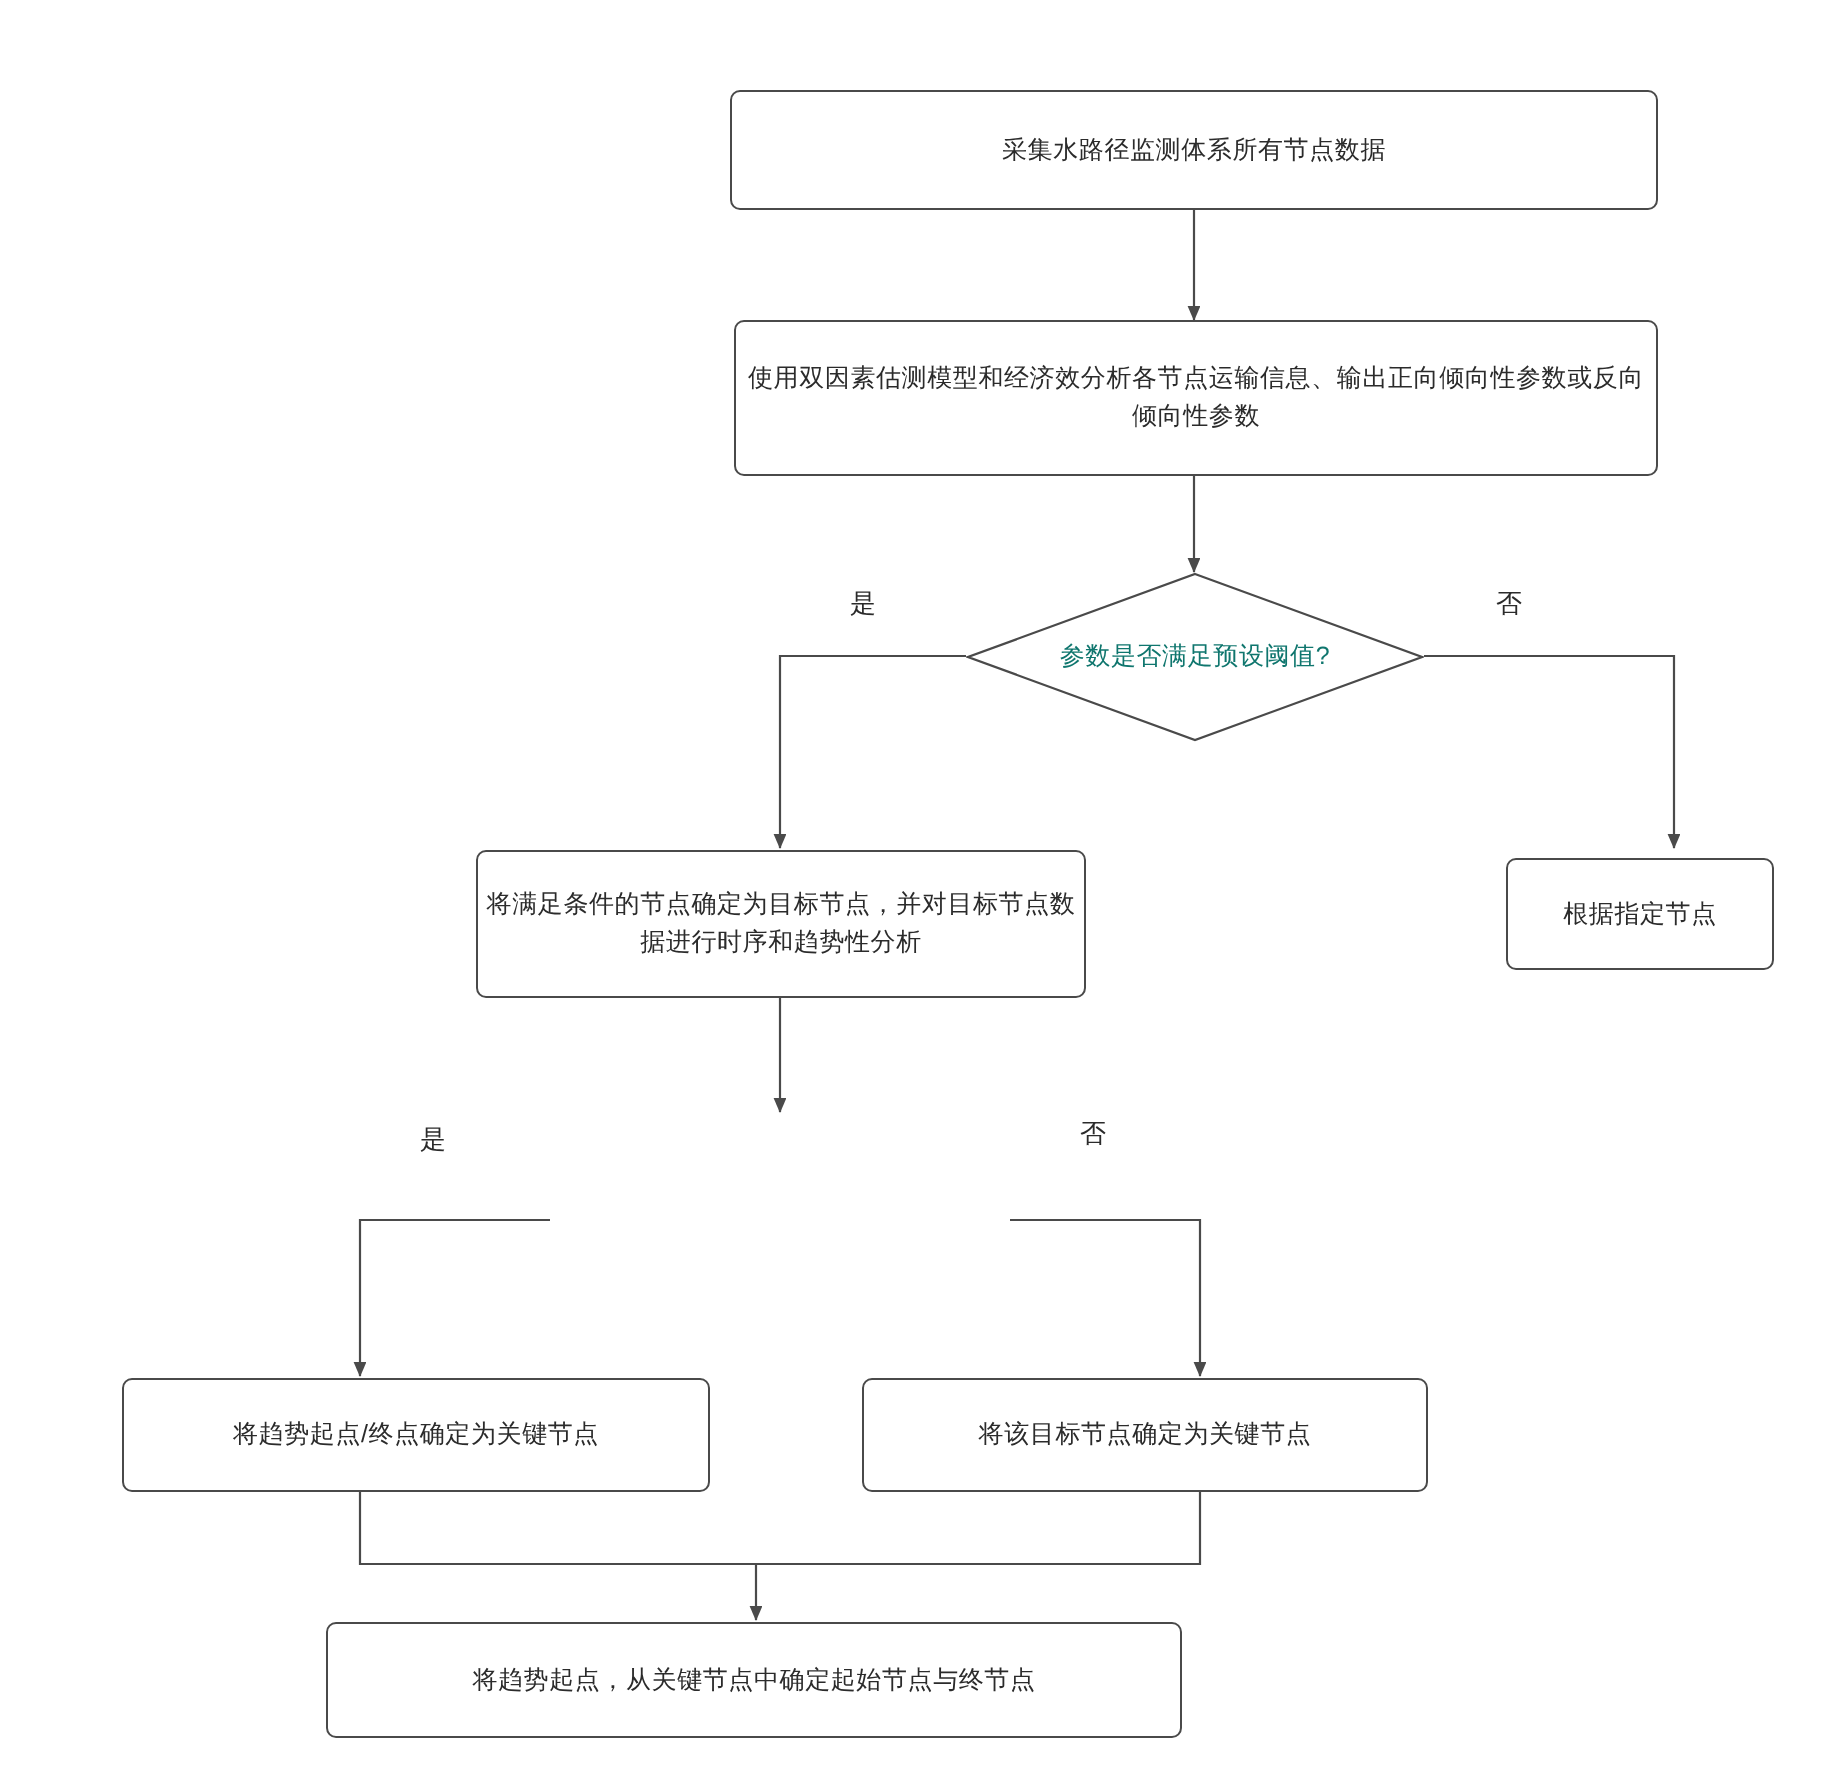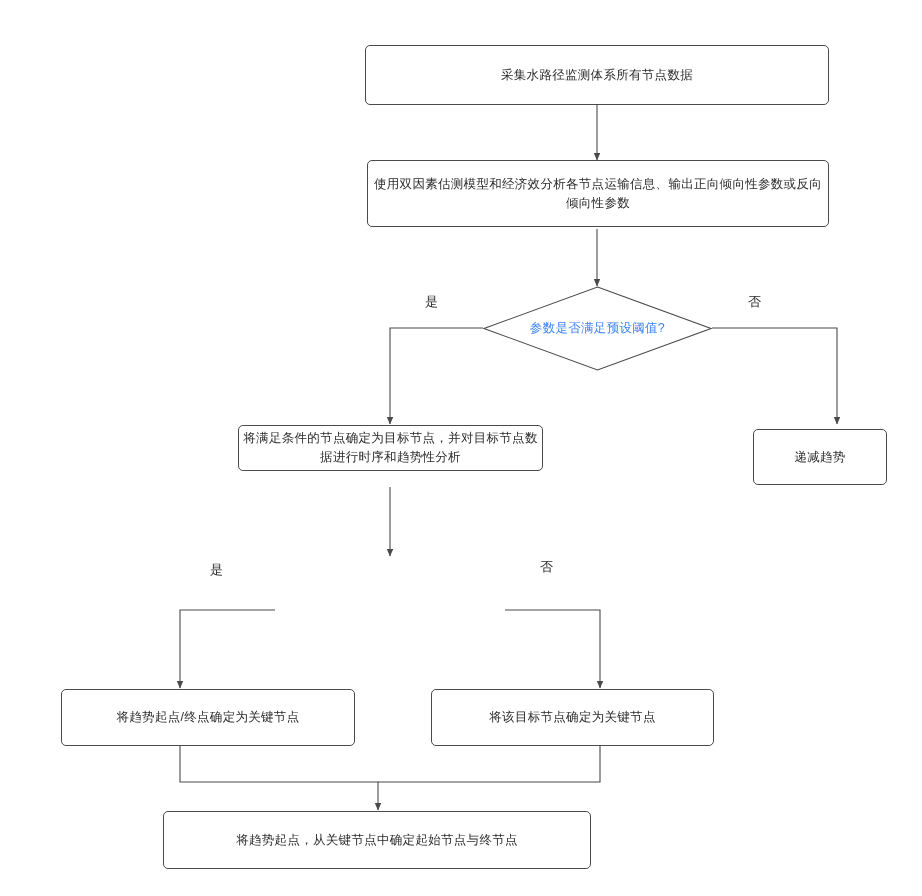--- a/index.html
+++ b/index.html
@@ -60,21 +60,21 @@
     left: 0;
     top: 0;
     width: 100%;
     height: 100%;
     display: flex;
     align-items: center;
     justify-content: center;
     text-align: center;
     font-size: 12.5px;
     line-height: 19px;
-    color: #3b82f6;
+    color: #0f766e;
     letter-spacing: 0.3px;
     filter: blur(0.25px);
     box-sizing: border-box;
     padding: 0 6px;
   }
   .branch-label {
     position: absolute;
     font-size: 13px;
     color: #2b2b2b;
     letter-spacing: 0.3px;
@@ -110,40 +110,40 @@
 
     <path d="M180,745 L180,782 L378,782 L378,810" stroke="#4a4a4a" stroke-width="1.1" fill="none" marker-end="url(#arrow)"></path>
 
     <path d="M600,745 L600,782 L378,782" stroke="#4a4a4a" stroke-width="1.1" fill="none"></path>
   </svg>
 
   <div class="node proc" style="left:365px; top:45px; width:464px; height:60px;">
     <span class="label">采集水路径监测体系所有节点数据</span>
   </div>
 
-  <div class="node proc" style="left:367px; top:160px; width:462px; height:67px;">
+  <div class="node proc" style="left:367px; top:160px; width:462px; height:78px;">
     <span class="label">使用双因素估测模型和经济效分析各节点运输信息、输出正向倾向性参数或反向倾向性参数</span>
   </div>
 
   <div class="diamond-wrap" style="left:483px; top:286px; width:229px; height:85px;">
     <svg width="229" height="85" viewBox="0 0 229 85">
       <polygon points="114.5,1 228,42.5 114.5,84 1,42.5" fill="#ffffff" stroke="#4a4a4a" stroke-width="1.1"></polygon>
     </svg>
     <div class="diamond-label">参数是否满足预设阈值?</div>
   </div>
 
   <span class="branch-label" style="left:425px; top:293px;">是</span>
   <span class="branch-label" style="left:748px; top:293px;">否</span>
 
-  <div class="node proc" style="left:238px; top:425px; width:305px; height:46px;">
+  <div class="node proc" style="left:238px; top:425px; width:305px; height:74px;">
     <span class="label">将满足条件的节点确定为目标节点，并对目标节点数据进行时序和趋势性分析</span>
   </div>
 
   <div class="node proc" style="left:753px; top:429px; width:134px; height:56px;">
-    <span class="label">递减趋势</span>
+    <span class="label">根据指定节点</span>
   </div>
 
 
   <span class="branch-label" style="left:210px; top:561px;">是</span>
   <span class="branch-label" style="left:540px; top:558px;">否</span>
 
   <div class="node proc" style="left:33px; top:689px; width:294px; height:57px;margin-left:28px;">
     <span class="label">将趋势起点/终点确定为关键节点</span>
   </div>
 

